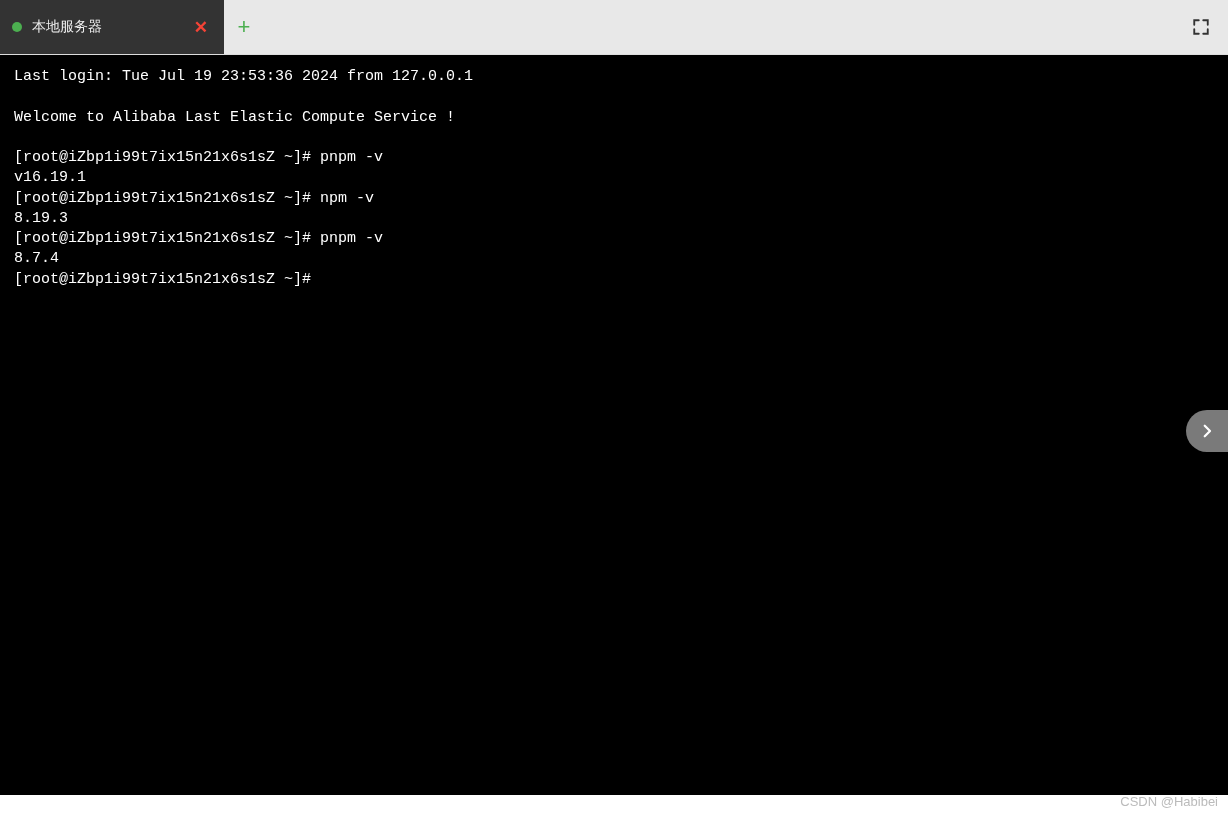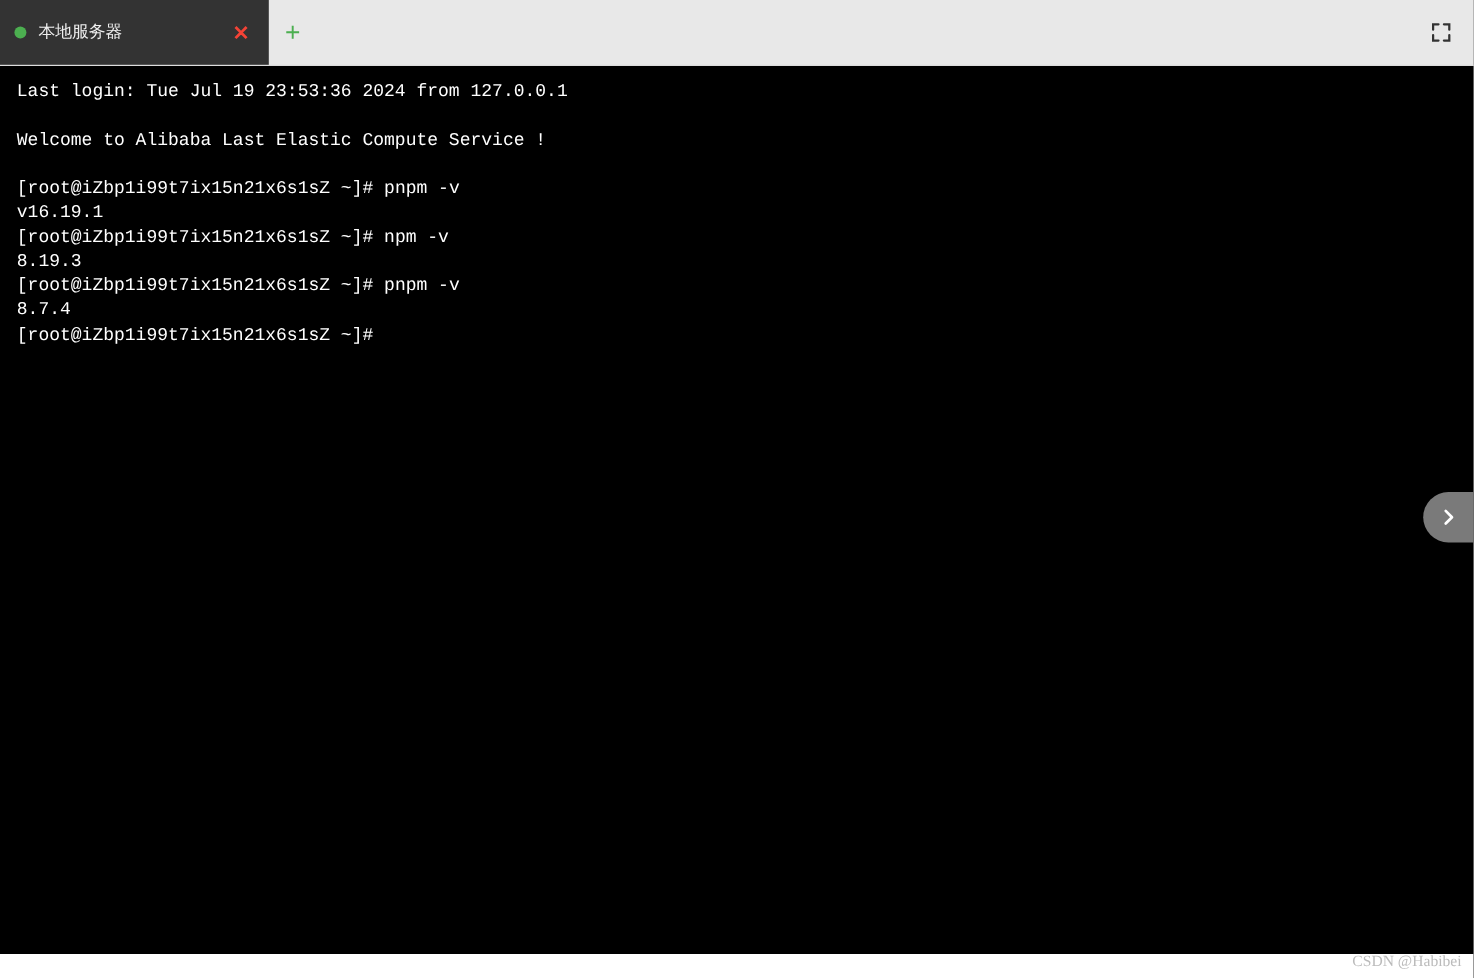--- a/index.html
+++ b/index.html
@@ -7,21 +7,21 @@
     .tab-bar { height: 55px; background: #e8e8e8; display: flex; align-items: stretch; border-bottom: 1px solid #ddd; position: relative; }
     .tab { background: #333333; width: 224px; display: flex; align-items: center; padding: 0 12px; position: relative; gap: 10px; }
     .status-dot { width: 10px; height: 10px; border-radius: 50%; background: #4caf50; flex-shrink: 0; }
     .tab-label { color: #eee; font-size: 14px; flex: 1; }
     .close-x { color: #f44336; font-size: 17px; font-weight: bold; cursor: pointer; padding: 0 4px; }
     .new-tab { width: 40px; display: flex; align-items: center; justify-content: center; cursor: pointer; }
     .plus { color: #4caf50; font-size: 22px; font-weight: normal; }
     .fullscreen-btn { position: absolute; right: 16px; top: 50%; transform: translateY(-50%); cursor: pointer; width: 22px; height: 22px; display: flex; align-items: center; justify-content: center; }
     .fullscreen-btn svg { width: 18px; height: 18px; }
     .terminal { background: #000; width: 100%; height: 740px; padding: 12px 14px; font-family: "Consolas","Courier New",monospace; font-size: 15px; line-height: 1.35; color: #fff; white-space: pre; overflow: hidden; }
-    .watermark { position: absolute; right: 10px; bottom: 6px; color: #bbb; font-size: 13px; font-family: Liberation Serif, serif; }
+    .watermark { position: absolute; right: 10px; bottom: 6px; color: #bbb; font-size: 13px; font-family: Liberation Sans, sans-serif; }
     .side-chevron { position: absolute; right: 0; top: 410px; width: 42px; height: 42px; background: #7a7a7a; border-radius: 50% 0 0 50%; display: flex; align-items: center; justify-content: center; cursor: pointer; }
     .side-chevron svg { width: 18px; height: 18px; }
   </style>
 </head>
 <body>
 
 <div class="tab-bar">
   <div class="tab">
     <span class="status-dot"></span>
     <span class="tab-label">本地服务器</span>

